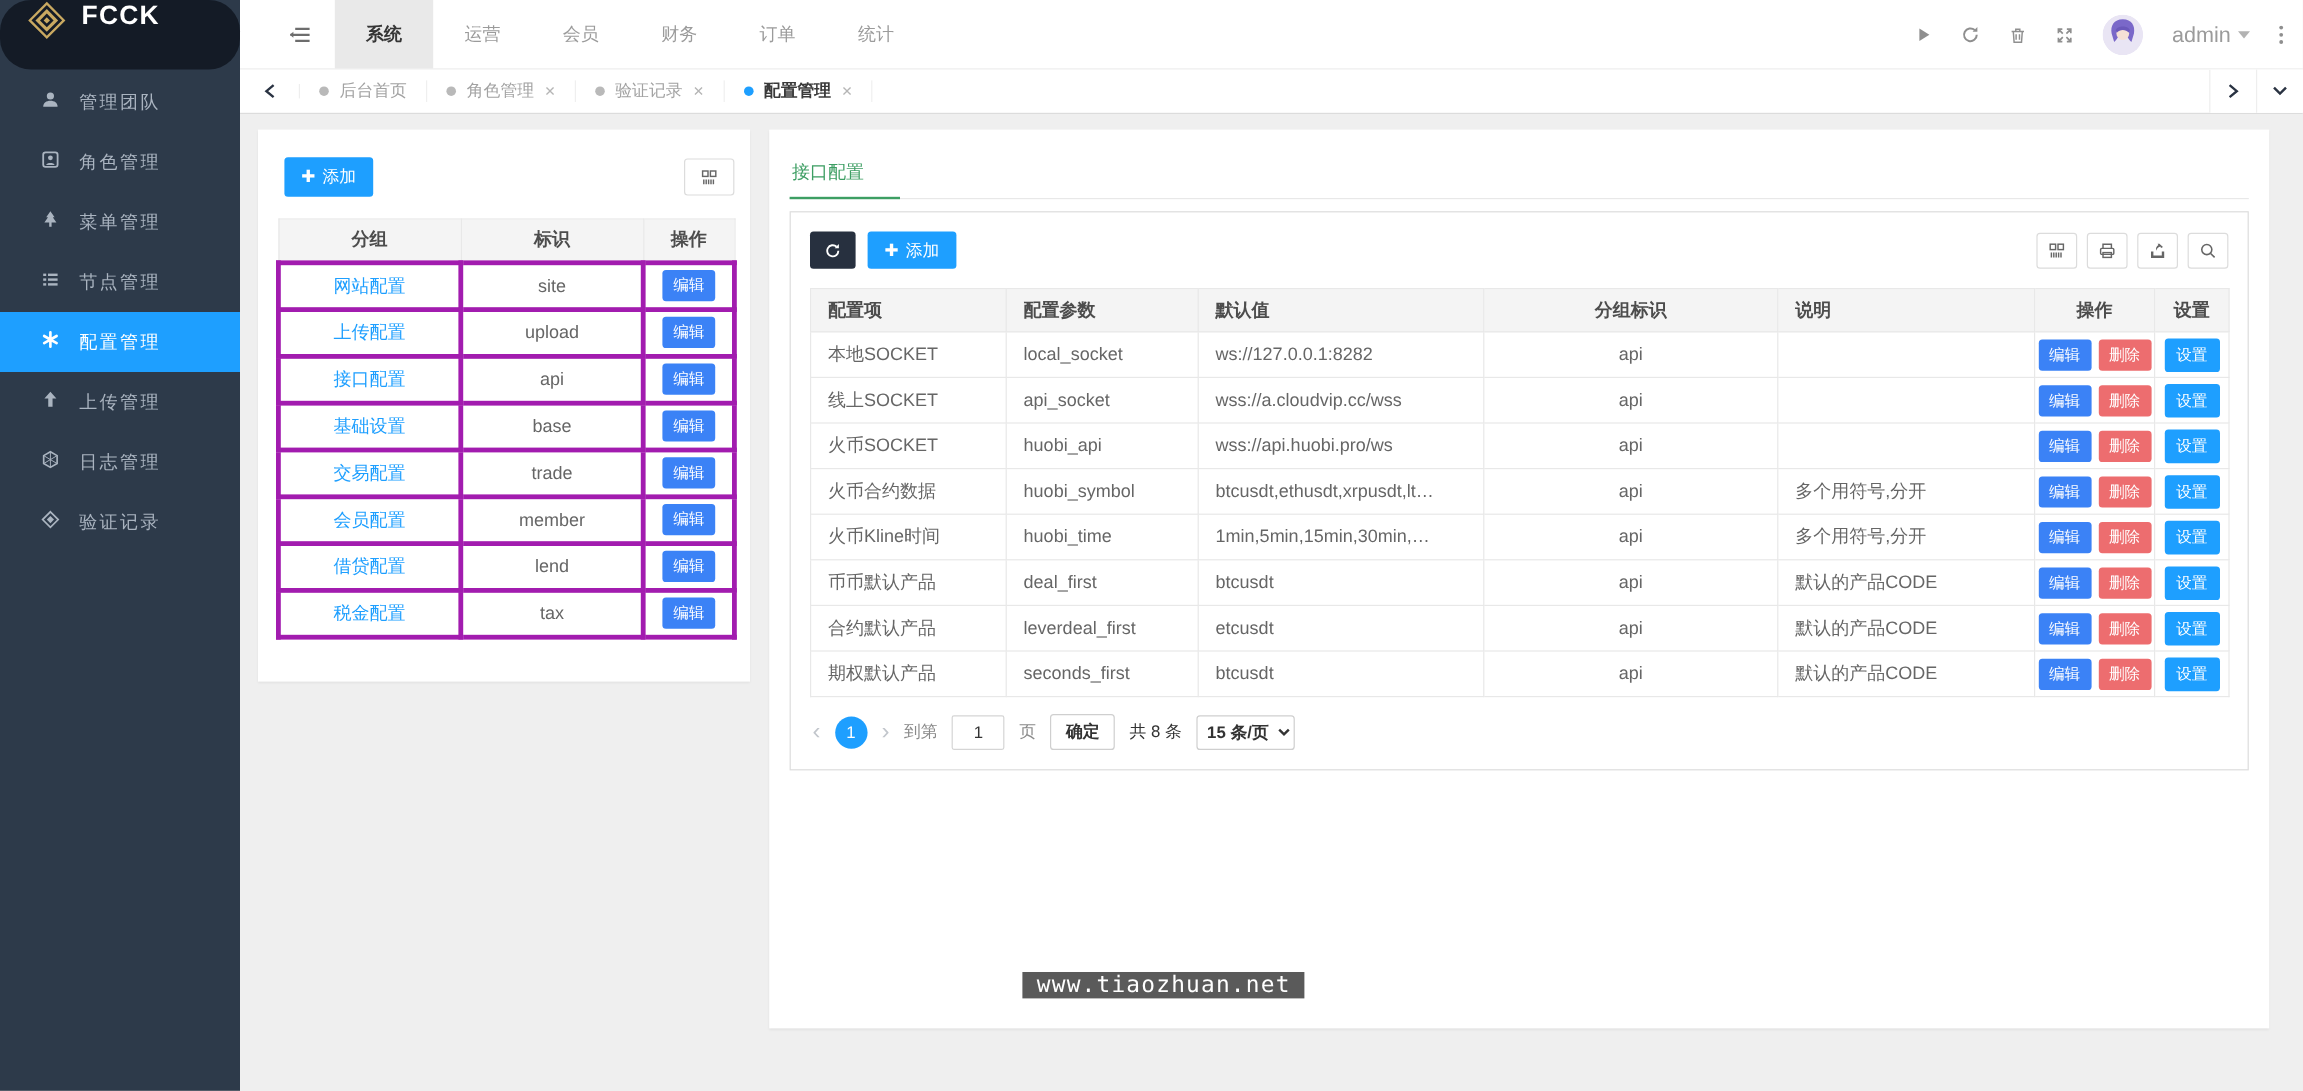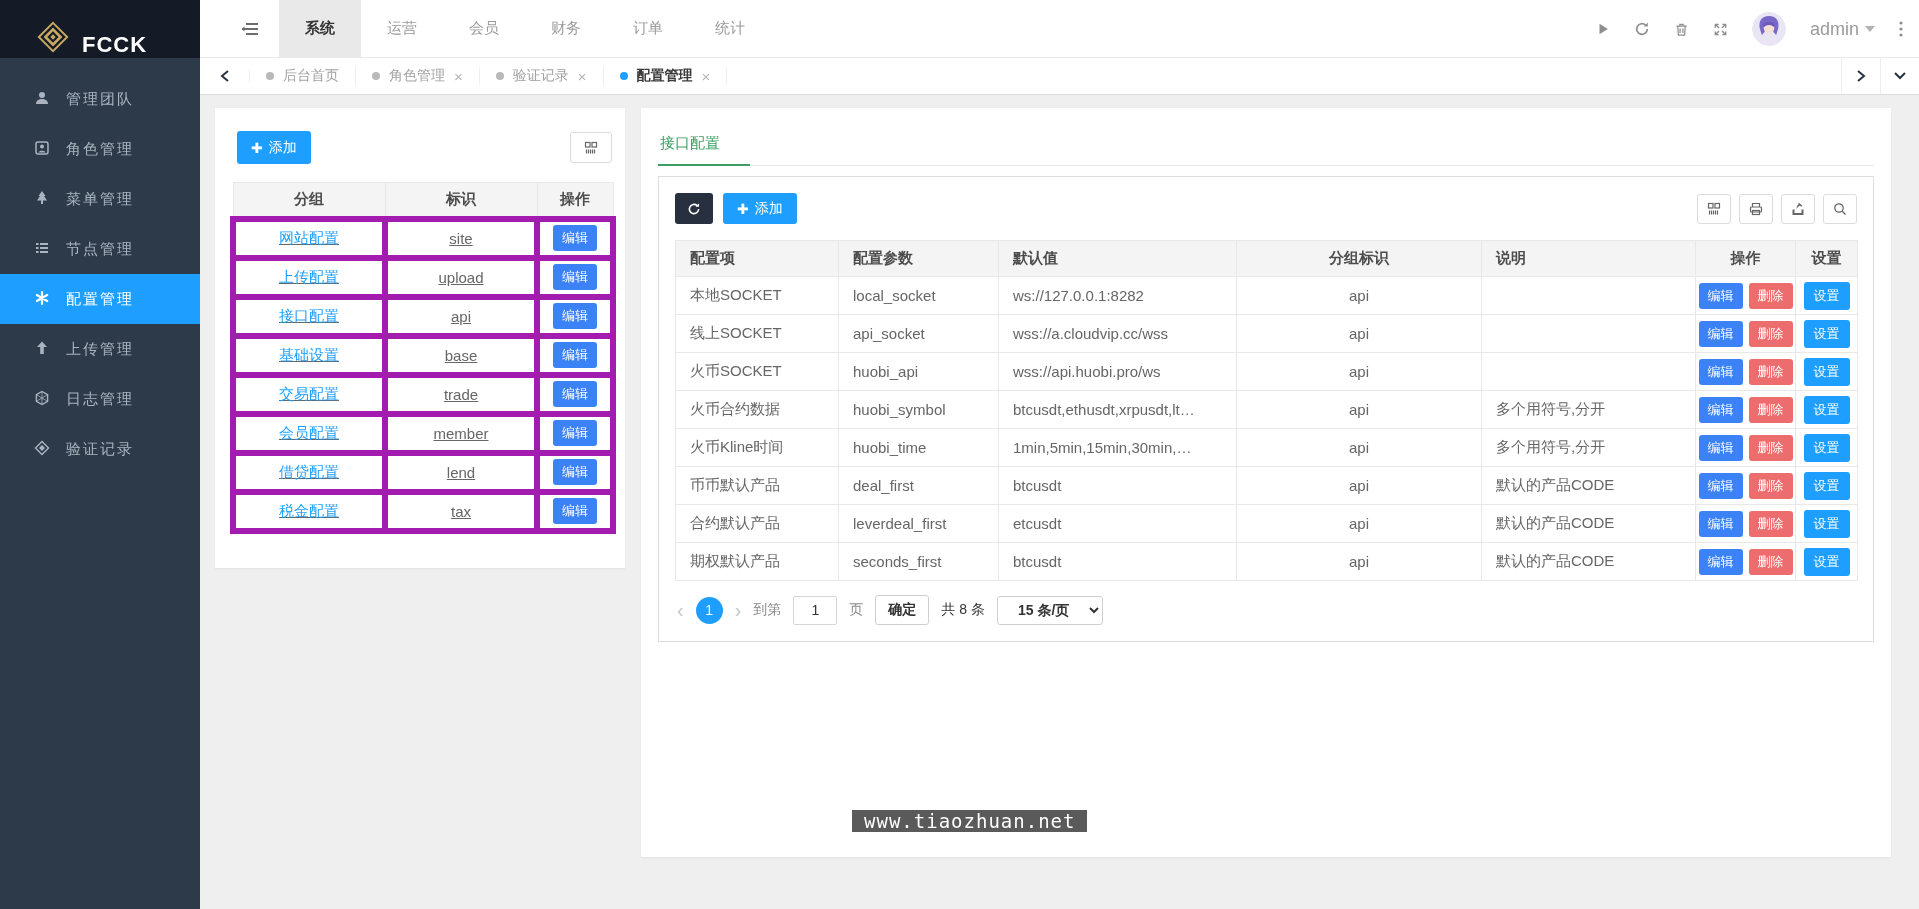--- a/index.html
+++ b/index.html
@@ -1,23 +1,23 @@
 <!DOCTYPE html>
 <html><head>
 <meta charset="utf-8">
 <style>
   html,body{margin:0;padding:0;width:1919px;height:909px;overflow:hidden;
     font-family:"Liberation Sans","DejaVu Sans",sans-serif;background:#efefef;}
   *{box-sizing:border-box;}
 
   
   .sidebar{position:absolute;left:0;top:0;width:200px;height:909px;background:#2d3a4a;z-index:5;}
-  .logo{height:58px;background:#141b26;display:flex;align-items:flex-end;padding-left:36px;gap:12px;}
+  .logo{height:58px;background:#141b26;display:flex;align-items:flex-start;padding-left:22px;gap:12px;border-radius:26px;}
   .logo-name{color:#fff;font-size:22px;font-weight:bold;letter-spacing:1px;}
-  .menu{padding-top:16px;}
+  .menu{padding-top:2px;}
   .mitem{height:50px;display:flex;align-items:center;padding-left:34px;gap:16px;
     color:#aab4c0;font-size:15px;letter-spacing:2px;cursor:pointer;}
   .mitem svg{flex:0 0 16px;}
   .mitem.active{background:#1e9fff;color:#fff;}
 
   
   .navbar{position:absolute;left:200px;top:0;width:1719px;height:58px;background:#fff;
     border-bottom:1px solid #eaeaea;display:flex;align-items:stretch;}
   .collapse{width:40px;margin-left:30px;display:flex;align-items:center;justify-content:center;color:#6d6d6d;cursor:pointer;}
   .ntabs{display:flex;margin-left:9px;}
@@ -60,21 +60,21 @@
   .btn-r{background:#ed6d6f;color:#fff;font-size:13px;padding:4px 9px;}
   .btn-set{background:#1e9fff;color:#fff;font-size:13px;padding:5px 10px;}
   .icon-btn{display:inline-flex;align-items:center;justify-content:center;width:34px;height:30px;
     border:1px solid #dcdcdc;border-radius:3px;background:#fff;color:#666;cursor:pointer;}
 
   
   .lp-toolbar{display:flex;justify-content:space-between;align-items:center;margin:8px 0 18px 7px;}
   .lp-grid-btn{width:42px;height:31px;margin-right:-2px;}
   table.tbl{border-collapse:collapse;table-layout:fixed;width:380px;font-size:15px;}
   .tbl th{background:#f4f4f4;border:1px solid #e8e8e8;height:36px;color:#4c4c4c;font-size:15px;}
-  .tbl td{border:6px solid #a21caf;height:39px;text-align:center;color:#666;text-decoration:underline;}
+  .tbl td{border:4px solid #a21caf;height:39px;text-align:center;color:#666;}
   a.glink{color:#1e9fff;text-decoration:none;cursor:pointer;}
 
   
   .rp-tabhead{border-bottom:1px solid #e8e8e8;padding:6px 0 0 0;}
   .rp-tab{display:inline-block;color:#3d9e63;font-size:15px;padding:6px 2px 11px 2px;
     border-bottom:2px solid #3d9e63;margin-bottom:-1px;min-width:92px;cursor:pointer;}
   .panel{border:1px solid #ddd;margin-top:10px;padding:16px;}
   .rp-toolbar{display:flex;align-items:center;gap:10px;margin-bottom:16px;}
   .rp-icons{margin-left:auto;display:flex;gap:8px;}
   table.rtbl{border-collapse:collapse;table-layout:fixed;width:100%;font-size:15px;}
@@ -88,21 +88,21 @@
   .pager{display:flex;align-items:center;gap:12px;margin-top:14px;margin-left:2px;font-size:14px;color:#8a8a8a;}
   .pg-arrow{font-size:20px;color:#c2c6cc;cursor:pointer;line-height:1;}
   .pg-cur{width:27px;height:27px;border-radius:50%;background:#1e9fff;color:#fff;display:flex;
     align-items:center;justify-content:center;font-size:14px;cursor:pointer;}
   .pg-input{width:44px;height:29px;border:1px solid #d5d5d5;border-radius:2px;text-align:center;
     font-size:14px;color:#333;font-family:inherit;}
   .pg-ok{background:#fff;border:1px solid #cfcfcf;border-radius:3px;height:30px;padding:0 12px;
     font-size:14px;font-weight:bold;color:#333;cursor:pointer;font-family:inherit;}
   .pg-total{color:#333;}
   .pg-select{height:29px;border:1px solid #cfcfcf;border-radius:3px;font-size:14px;color:#333;
-    font-family:inherit;background:#fff;padding:0 16px;cursor:pointer;font-weight:bold;}
+    font-family:inherit;background:#fff;padding:0 4px;cursor:pointer;font-weight:bold;}
 
   
   .watermark{position:absolute;left:652px;top:715px;background:#5a5a5a;color:#ffffff;
     font-family:"DejaVu Sans Mono","Liberation Mono",monospace;font-size:19px;letter-spacing:1px;
     padding:0 12px;}
 </style>
 </head>
 <body>
 
 <div class="sidebar">

